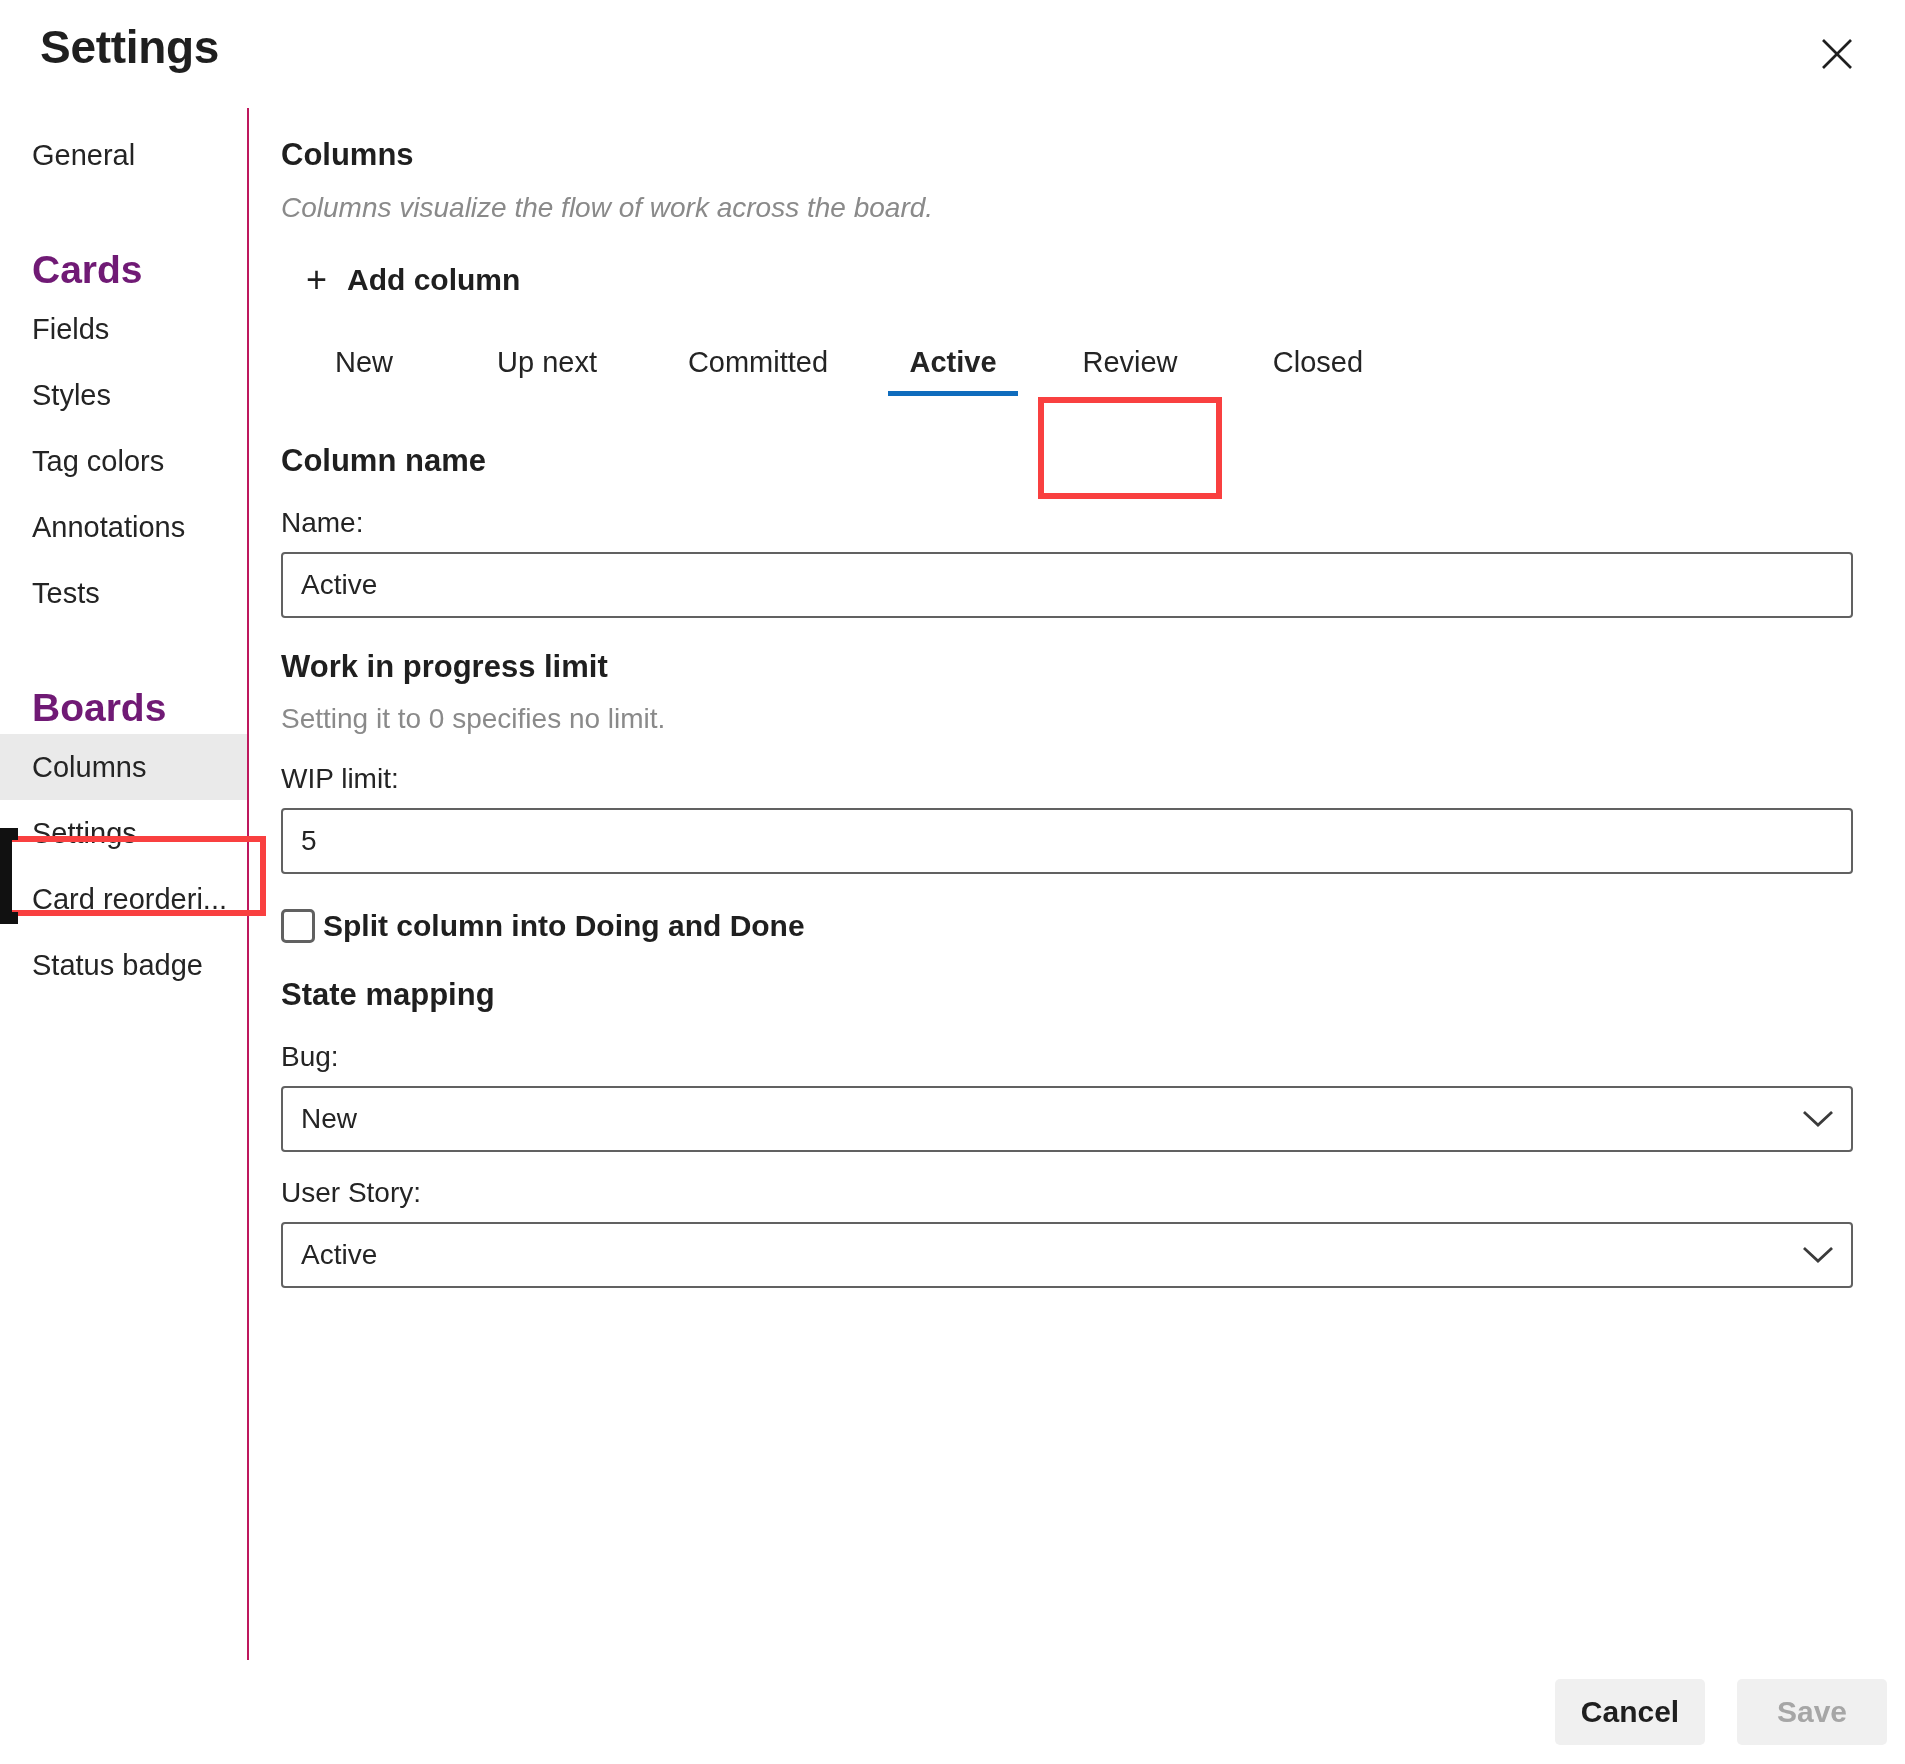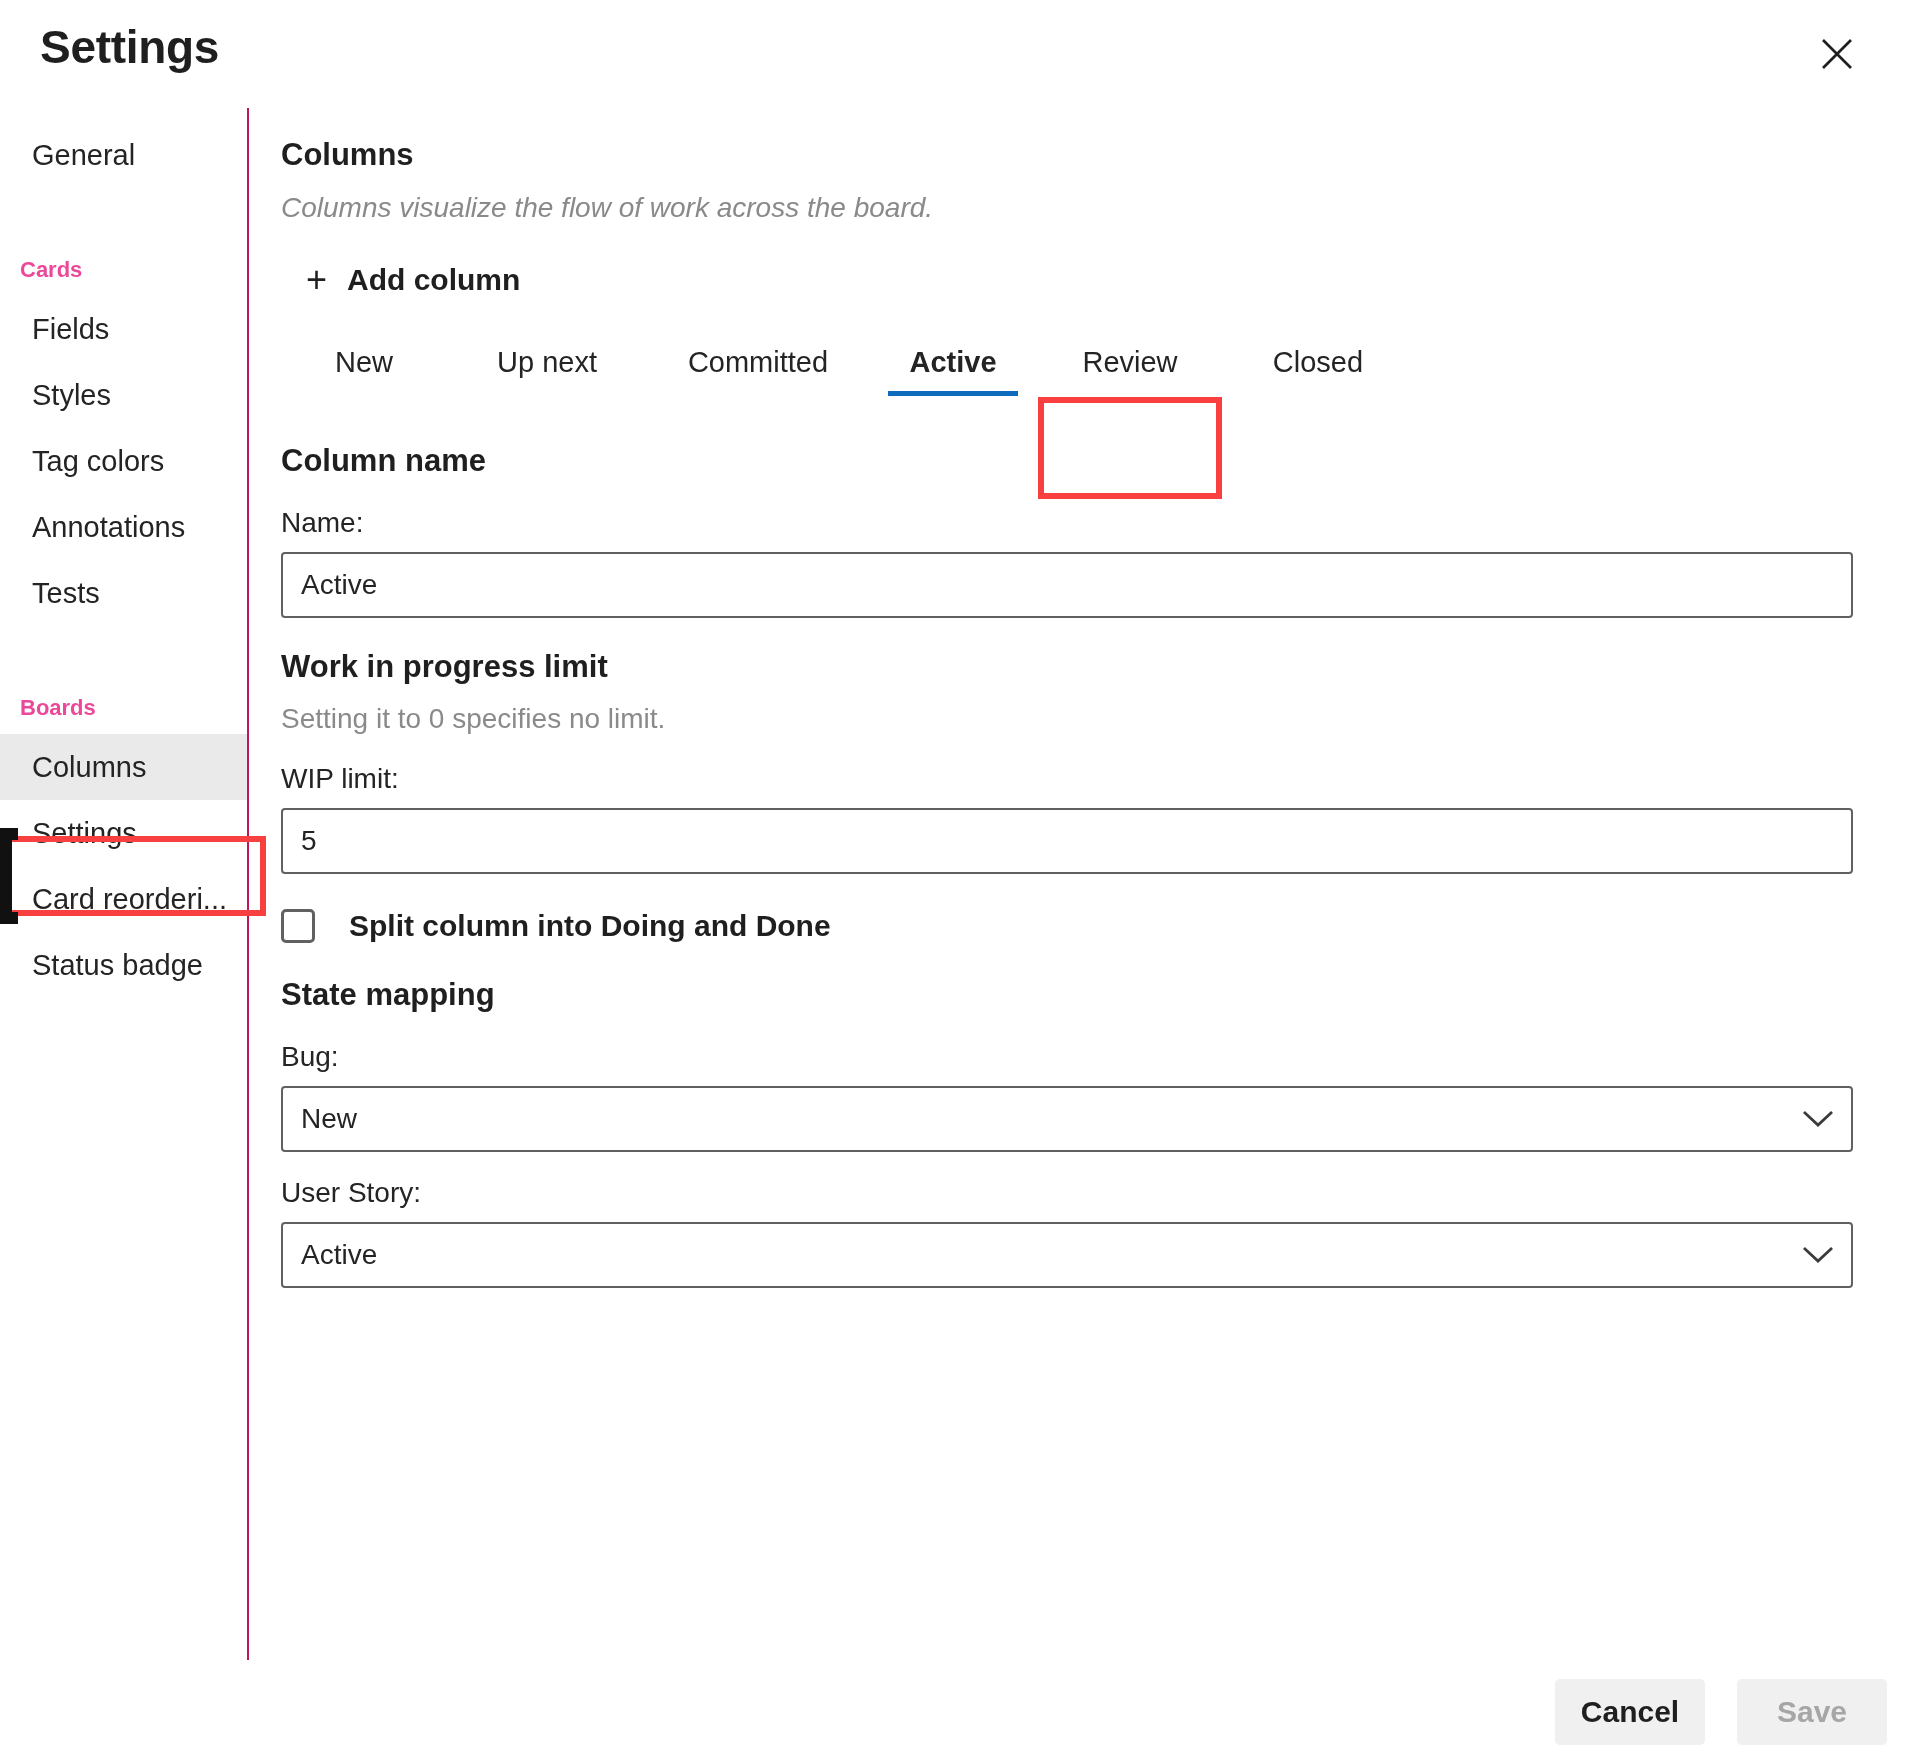--- a/index.html
+++ b/index.html
@@ -62,24 +62,24 @@
 
   
   .sidebar {
     position: relative;
     width: 249px;
     flex: 0 0 249px;
     border-right: 2px solid #be185d;
     padding-top: 14px;
   }
   .nav-group-title {
-    font-size: 22px;
+    font-size: 39px;
     font-weight: 700;
-    color: #ec4899;
-    padding: 0 0 0 20px;
+    color: #701a75;
+    padding: 0 0 0 32px;
     margin-top: 62px;
     margin-bottom: 6px;
     line-height: 40px;
   }
   .nav-item {
     display: block;
     font-size: 29px;
     font-weight: 400;
     color: #242424;
     line-height: 40px;
@@ -241,21 +241,21 @@
     font-family: "Liberation Sans", "DejaVu Sans", sans-serif;
     font-size: 28px;
     color: #242424;
     padding: 0 18px;
     outline: none;
   }
 
   .checkbox-row {
     display: flex;
     align-items: center;
-    gap: 34px;
+    gap: 8px;
     margin-top: 32px;
     cursor: pointer;
   }
   .checkbox-box {
     width: 34px;
     height: 34px;
     border: 3px solid #616161;
     border-radius: 5px;
     background: #ffffff;
     flex: 0 0 34px;

